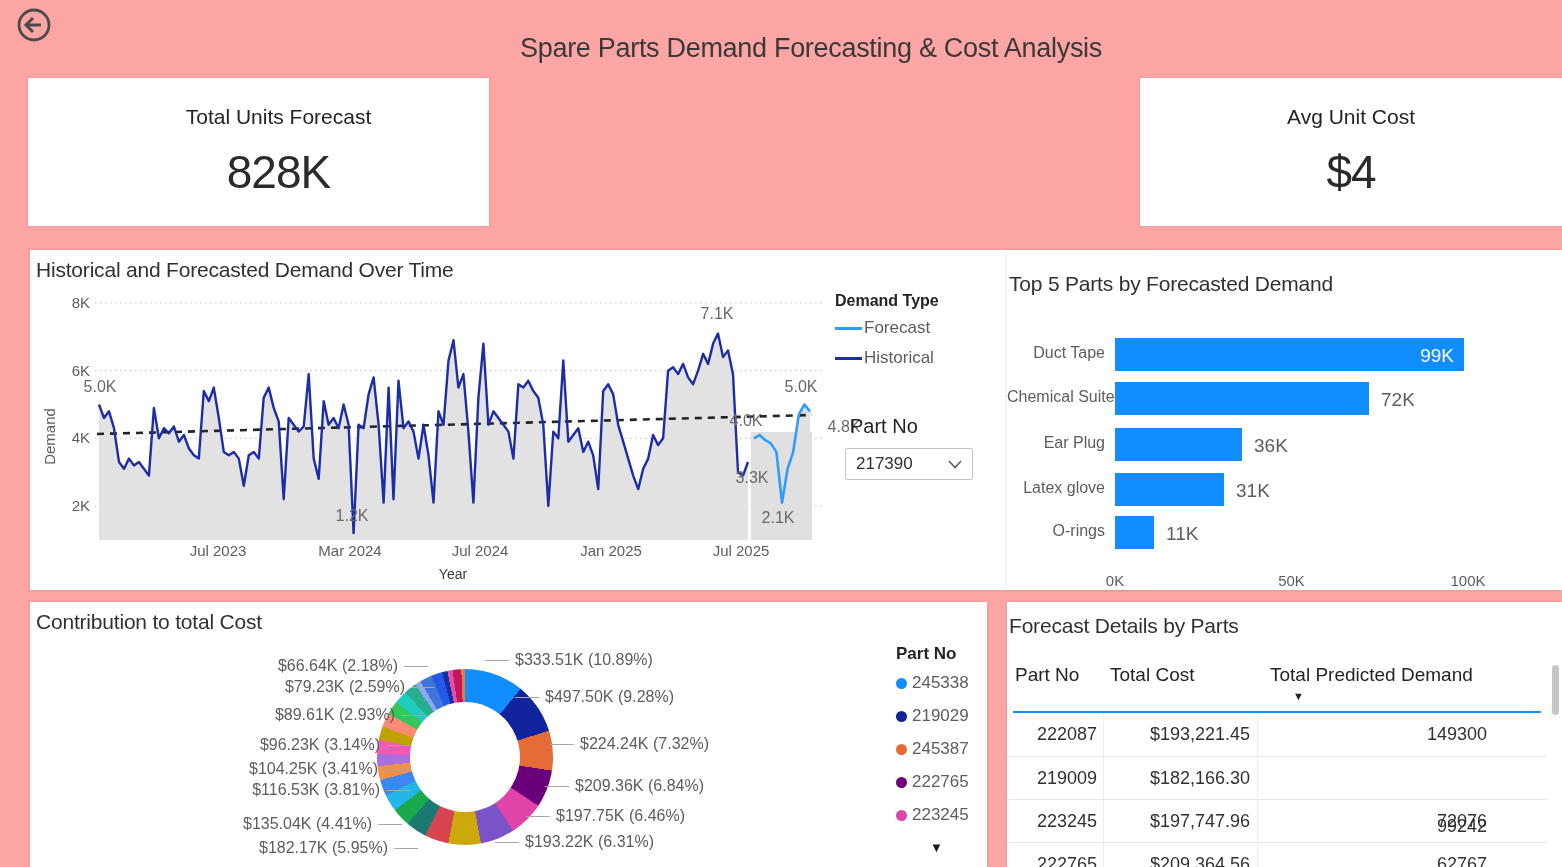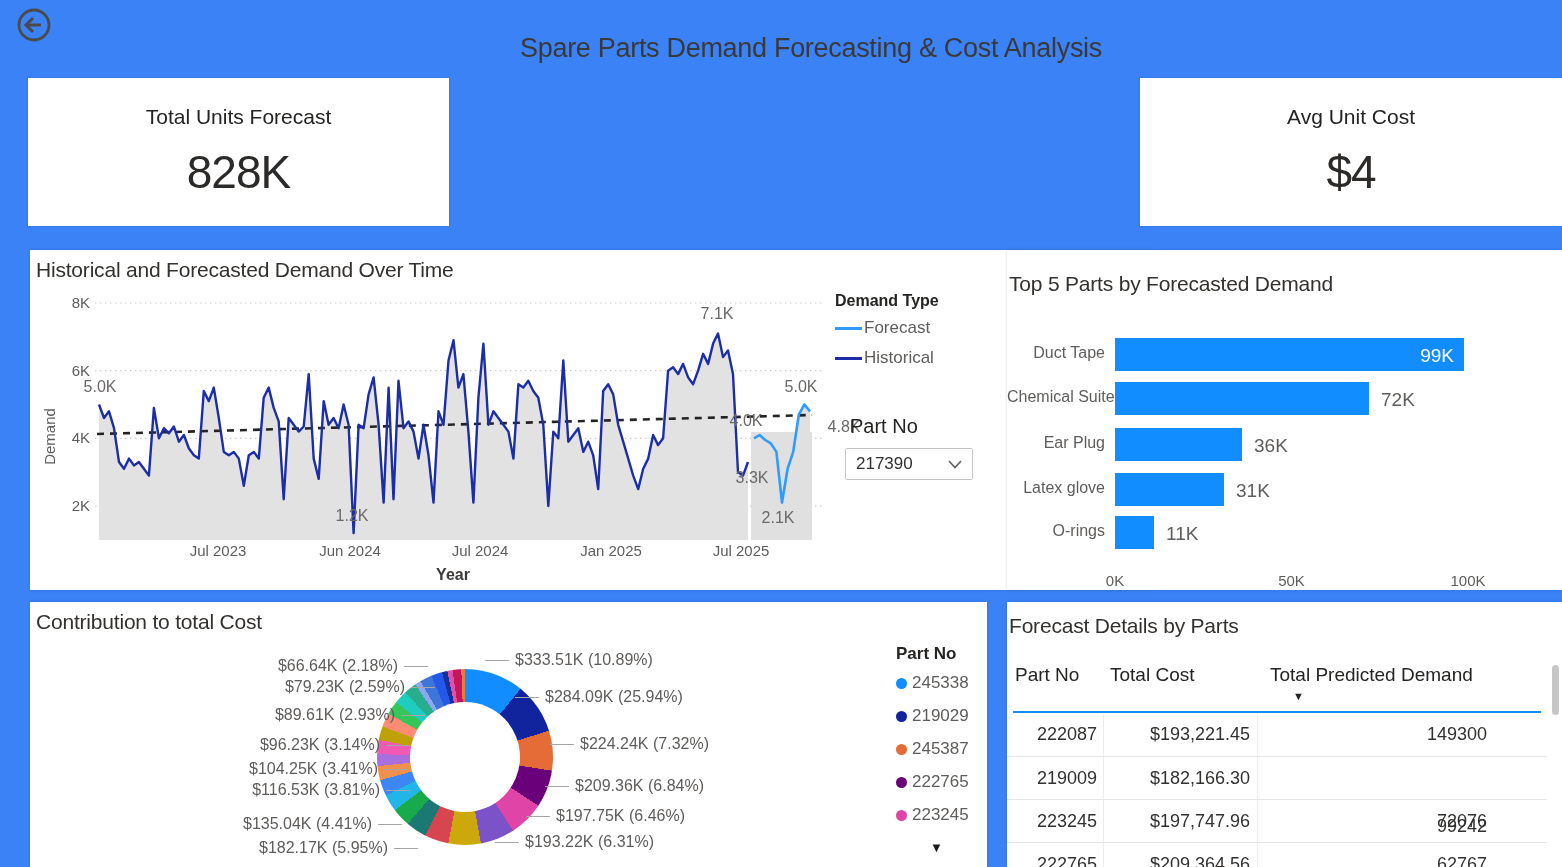--- a/index.html
+++ b/index.html
@@ -1,33 +1,33 @@
 <!DOCTYPE html>
 <html><head>
 <meta charset="utf-8">
 <style>
   html,body{margin:0;padding:0;}
-  .page{position:relative;width:1562px;height:867px;background:#3b82f6;font-family:"Liberation Sans",sans-serif;overflow:hidden;}
+  .page{position:relative;width:1562px;height:867px;background:#fca5a5;font-family:"Liberation Sans",sans-serif;overflow:hidden;}
   .panel{position:absolute;background:#fff;box-shadow:0 0 3px rgba(0,0,0,.14);}
   .panel-title{position:absolute;font-size:21px;color:#33312E;letter-spacing:-.2px;white-space:nowrap;}
   .back-btn{position:absolute;left:14px;top:5px;width:40px;height:40px;background:transparent;border:none;padding:0;cursor:pointer;}
   .page-title{position:absolute;left:60px;right:0;top:33px;text-align:center;font-size:27px;color:#3B3937;letter-spacing:-.3px;}
   .kpi{position:absolute;top:78px;height:148px;background:#fff;box-shadow:0 0 2px rgba(0,0,0,.16);display:flex;flex-direction:column;align-items:center;justify-content:center;gap:16px;}
   .kpi-label{font-size:21px;color:#252423;}
   .kpi-value{font-size:46px;color:#2B2A28;letter-spacing:-1px;}
-  .kpi1{left:28px;width:421px;} .kpi2{left:595px;width:415px;} .kpi3{left:1140px;width:422px;}
+  .kpi1{left:28px;width:421px;padding-left:40px;} .kpi2{left:595px;width:415px;} .kpi3{left:1140px;width:422px;}
   .chart-panel{left:30px;top:250px;width:1122px;height:340px;}
   .bar-panel{left:1007px;top:250px;width:555px;height:340px;}
   .donut-panel{left:30px;top:602px;width:957px;height:265px;}
   .table-panel{left:1007px;top:602px;width:555px;height:265px;}
   .abs{position:absolute;}
   .tick{position:absolute;font-size:15px;color:#5F5D5B;white-space:nowrap;}
   .ytick{width:40px;text-align:right;}
   .xtick{transform:translateX(-50%);}
-  .axis-title{position:absolute;font-size:16px;color:#3C3A38;font-weight:bold;text-align:center;}
+  .axis-title{position:absolute;font-size:14px;color:#3C3A38;font-weight:normal;text-align:center;}
   .y-axis-title{left:-16px;top:178px;width:70px;text-align:center;transform:rotate(-90deg);font-weight:normal;font-size:15px;color:#5F5D5B;}
   .x-axis-title{top:316px;left:423px;transform:translateX(-50%);}
   .pt-label{position:absolute;font-size:16px;color:#6B6968;transform:translate(-50%,-50%);white-space:nowrap;}
   .legend-title{position:absolute;font-size:16px;font-weight:bold;color:#252423;}
   .legend-item{position:absolute;display:flex;align-items:center;font-size:17px;color:#5F5D5B;white-space:nowrap;}
   .legend-swatch{display:inline-block;width:27px;height:3px;margin-right:2px;}
   .slicer-label{position:absolute;left:820px;top:165px;font-size:20px;color:#252423;}
   .slicer-box{position:absolute;left:815px;top:198px;width:128px;height:32px;background:#fff;border:1px solid #C8C6C4;border-radius:2px;display:flex;align-items:center;justify-content:space-between;padding:0 10px;box-sizing:border-box;cursor:pointer;}
   .slicer-value{font-size:17px;color:#323130;}
   .bar-cat{position:absolute;left:0;width:98px;text-align:right;font-size:16px;color:#5F5D5B;white-space:nowrap;}
@@ -89,21 +89,21 @@
         <polyline points="659.0,143.3 664.6,140.0 670.2,145.0 675.8,148.4 681.4,156.9 687.0,207.6 692.6,173.8 698.2,156.9 703.8,119.7 709.4,109.5 715.0,116.3" fill="none" stroke="#2E9BFF" stroke-width="2.6" stroke-linejoin="round"></polyline>
       </svg>
     <div id="demand-yticks">
         <div class="tick ytick" style="left: 20px; top: 44px;">8K</div>
         <div class="tick ytick" style="left: 20px; top: 112px;">6K</div>
         <div class="tick ytick" style="left: 20px; top: 179px;">4K</div>
         <div class="tick ytick" style="left: 20px; top: 247px;">2K</div>
       </div>
     <div id="demand-xticks">
         <div class="tick xtick" style="left: 188px; top: 292px;">Jul 2023</div>
-        <div class="tick xtick" style="left: 320px; top: 292px;">Jun 2024</div>
+        <div class="tick xtick" style="left: 320px; top: 292px;">Mar 2024</div>
         <div class="tick xtick" style="left: 450px; top: 292px;">Jul 2024</div>
         <div class="tick xtick" style="left: 581px; top: 292px;">Jan 2025</div>
         <div class="tick xtick" style="left: 711px; top: 292px;">Jul 2025</div>
       </div>
     <div class="tick axis-title x-axis-title">Year</div>
     <div id="demand-point-labels">
         <div class="pt-label" style="left: 70px; top: 137px;">5.0K</div>
         <div class="pt-label" style="left: 322px; top: 266px;">1.2K</div>
         <div class="pt-label" style="left: 687px; top: 64px;">7.1K</div>
         <div class="pt-label" style="left: 722px; top: 228px;">3.3K</div>
@@ -160,21 +160,21 @@
   </section>
 
   <section class="panel donut-panel">
     <div class="panel-title" style="left:6px;top:8px;">Contribution to total Cost</div>
     <div id="donut" class="abs" style="left: 347px; top: 67px; width: 176px; height: 176px; border-radius: 50%; background: conic-gradient(rgb(17, 141, 255) 0%, rgb(17, 141, 255) 10.89%, rgb(18, 35, 158) 10.89%, rgb(18, 35, 158) 20.17%, rgb(230, 108, 55) 20.17%, rgb(230, 108, 55) 27.49%, rgb(107, 0, 123) 27.49%, rgb(107, 0, 123) 34.33%, rgb(224, 68, 167) 34.33%, rgb(224, 68, 167) 40.79%, rgb(123, 82, 199) 40.79%, rgb(123, 82, 199) 47.1%, rgb(205, 168, 11) 47.1%, rgb(205, 168, 11) 53.05%, rgb(214, 69, 80) 53.05%, rgb(214, 69, 80) 57.46%, rgb(28, 120, 115) 57.46%, rgb(28, 120, 115) 61.27%, rgb(25, 171, 75) 61.27%, rgb(25, 171, 75) 64.68%, rgb(34, 181, 232) 64.68%, rgb(34, 181, 232) 67.82%, rgb(61, 135, 245) 67.82%, rgb(61, 135, 245) 70.75%, rgb(240, 144, 77) 70.75%, rgb(240, 144, 77) 73.34%, rgb(169, 111, 222) 73.34%, rgb(169, 111, 222) 75.52%, rgb(239, 91, 180) 75.52%, rgb(239, 91, 180) 78.12%, rgb(191, 161, 0) 78.12%, rgb(191, 161, 0) 80.62%, rgb(251, 139, 117) 80.62%, rgb(251, 139, 117) 83.22%, rgb(53, 198, 90) 83.22%, rgb(53, 198, 90) 85.72%, rgb(30, 205, 192) 85.72%, rgb(30, 205, 192) 88.12%, rgb(39, 174, 143) 88.12%, rgb(39, 174, 143) 90.42%, rgb(143, 167, 240) 90.42%, rgb(143, 167, 240) 91.52%, rgb(63, 116, 216) 91.52%, rgb(63, 116, 216) 93.77%, rgb(36, 88, 232) 93.77%, rgb(36, 88, 232) 95.77%, rgb(21, 48, 159) 95.77%, rgb(21, 48, 159) 96.77%, rgb(226, 79, 168) 96.77%, rgb(226, 79, 168) 97.72%, rgb(194, 24, 91) 97.72%, rgb(194, 24, 91) 99.32%, rgb(232, 124, 60) 99.32%, rgb(232, 124, 60) 100%);"></div>
     <div class="abs" style="left:380px;top:100px;width:110px;height:110px;border-radius:50%;background:#fff;"></div>
     <div id="donut-labels">
         <div class="connector" style="left: 455px; top: 58px; width: 24px;"></div>
         <div class="donut-label" style="left: 485px; top: 49px;">$333.51K (10.89%)</div>
         <div class="connector" style="left: 485px; top: 95px; width: 24px;"></div>
-        <div class="donut-label" style="left: 515px; top: 86px;">$284.09K (25.94%)</div>
+        <div class="donut-label" style="left: 515px; top: 86px;">$497.50K (9.28%)</div>
         <div class="connector" style="left: 520px; top: 142px; width: 24px;"></div>
         <div class="donut-label" style="left: 550px; top: 133px;">$224.24K (7.32%)</div>
         <div class="connector" style="left: 515px; top: 184px; width: 24px;"></div>
         <div class="donut-label" style="left: 545px; top: 175px;">$209.36K (6.84%)</div>
         <div class="connector" style="left: 496px; top: 214px; width: 24px;"></div>
         <div class="donut-label" style="left: 526px; top: 205px;">$197.75K (6.46%)</div>
         <div class="connector" style="left: 465px; top: 240px; width: 24px;"></div>
         <div class="donut-label" style="left: 495px; top: 231px;">$193.22K (6.31%)</div>
         <div class="donut-label" style="right: 599px; top: 237px; text-align: right;">$182.17K (5.95%)</div>
         <div class="connector" style="left: 364px; top: 246px; width: 24px;"></div>

